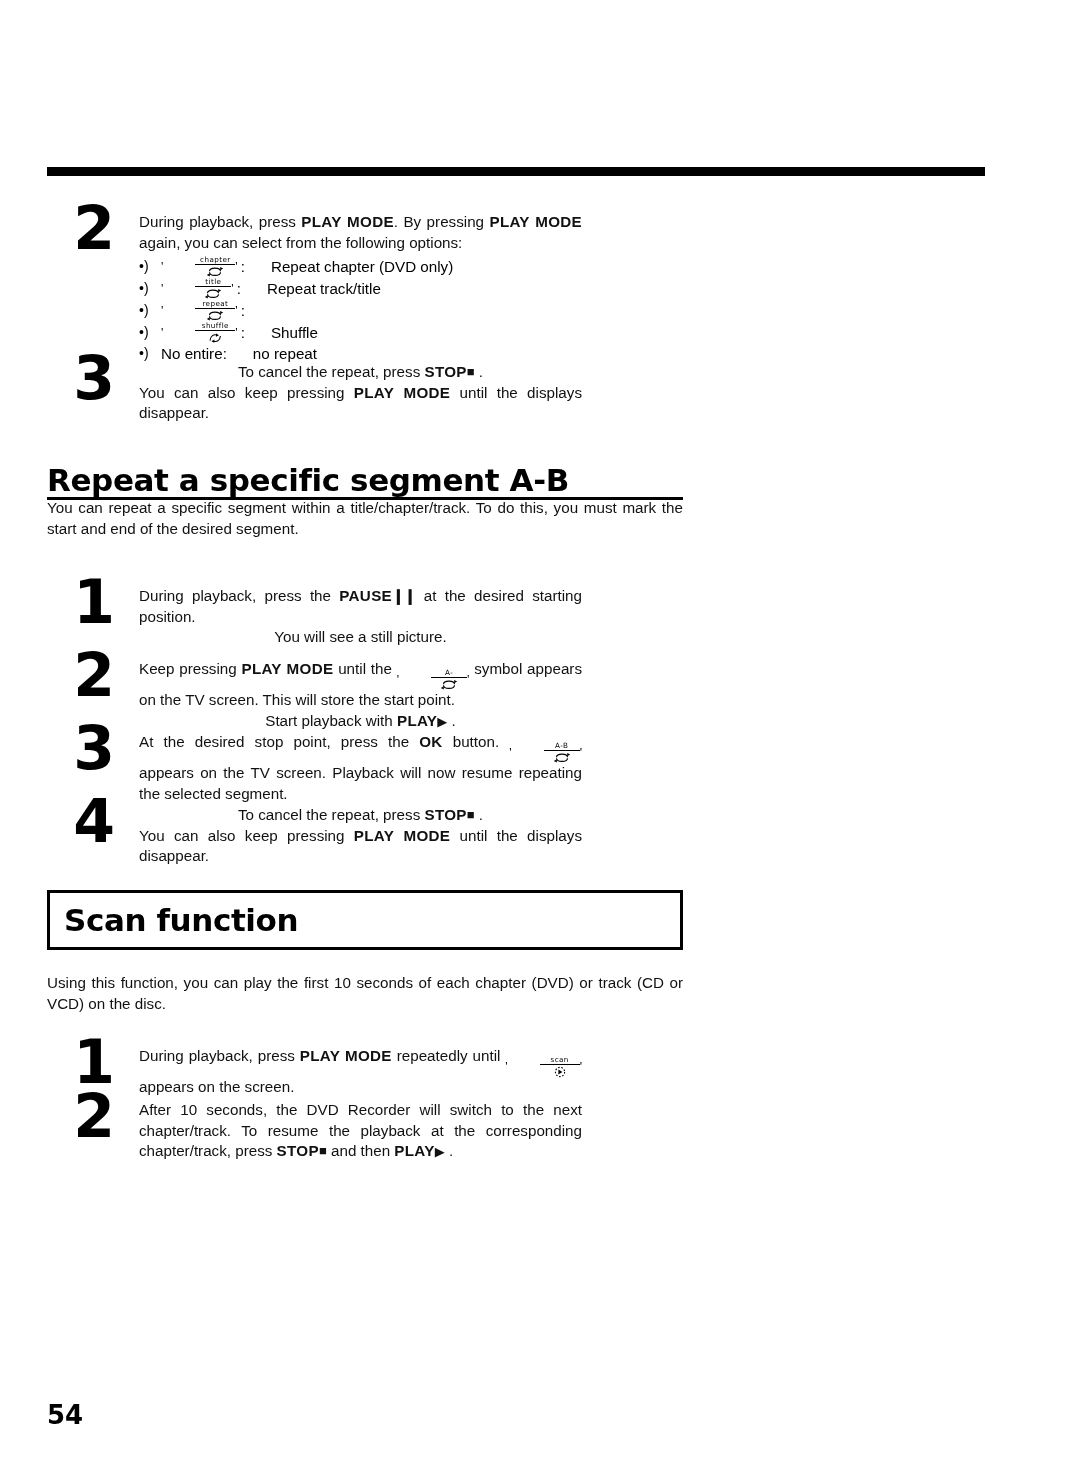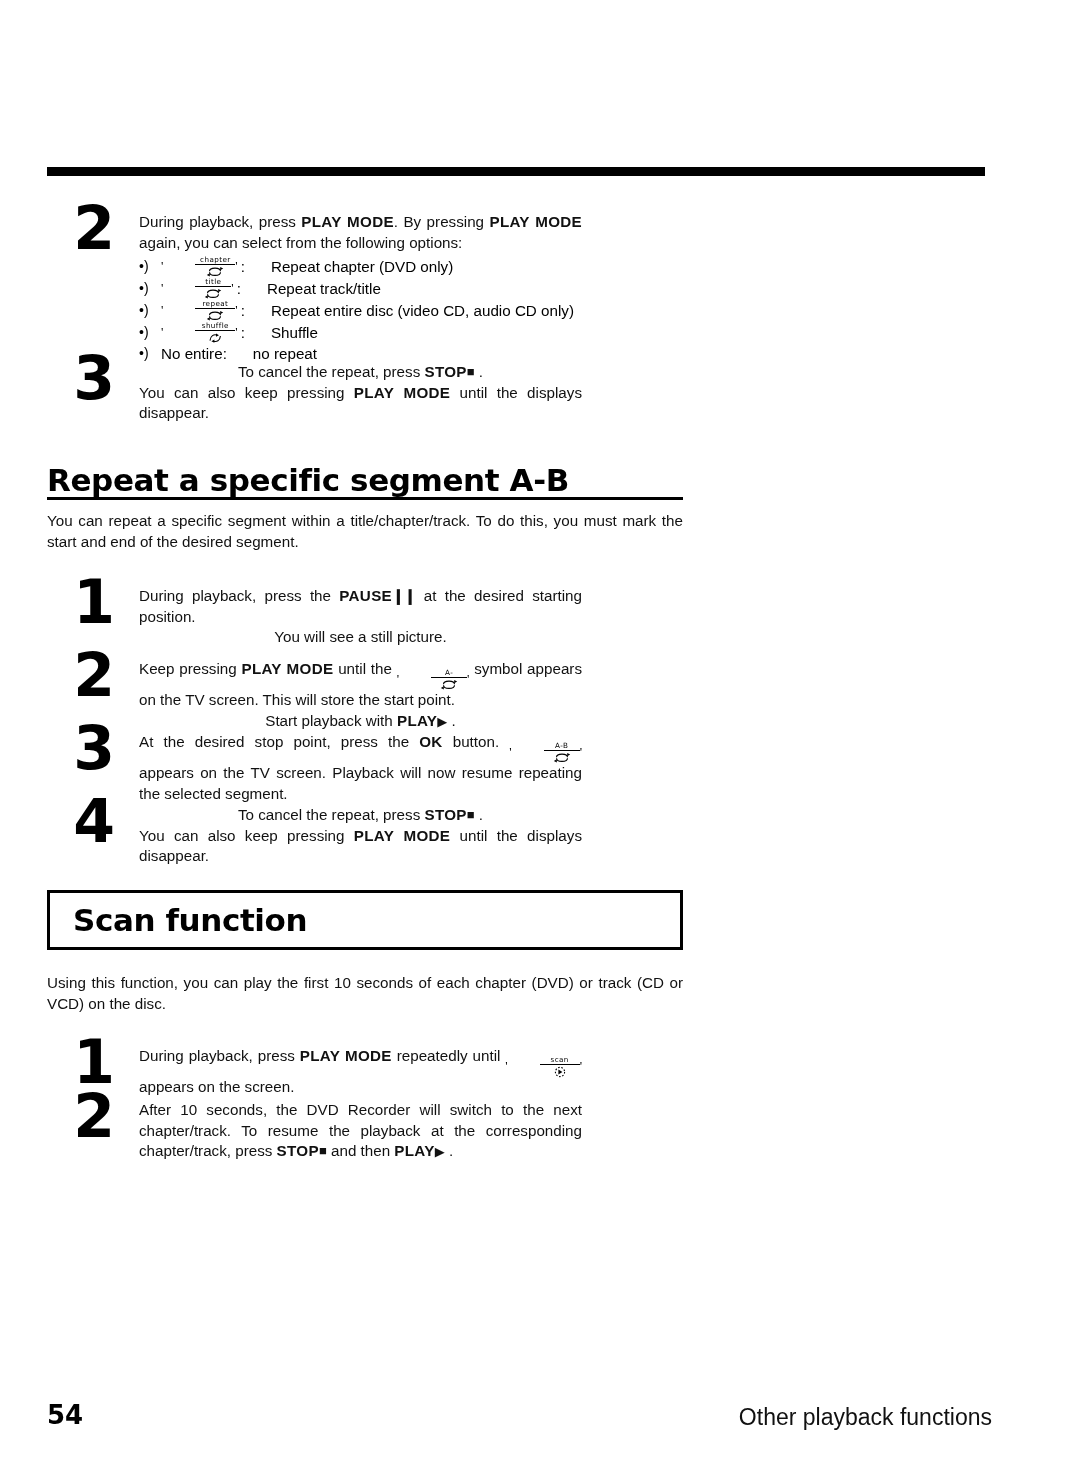--- a/index.html
+++ b/index.html
@@ -166,21 +166,21 @@
     border: 3px solid #000;
     box-sizing: border-box;
     display: flex;
     align-items: center;
   }
   .box-head .box-title {
     font-family: "DejaVu Sans", sans-serif;
     font-weight: bold;
     font-size: 31px;
     letter-spacing: -0.4px;
-    padding-left: 23px;
+    padding-left: 14px;
     color: #000;
   }
 
   
   .pg-num {
     position: absolute;
     left: 47px;
     top: 1400px;
     font-family: "DejaVu Sans", sans-serif;
     font-weight: bold;
@@ -273,21 +273,20 @@
               </g>
                     <g fill="#000">
                 <path d="M18.2 1.0 L21.2 2.6 L18.2 4.2 Z"></path>
                 <path d="M7.8 7.3 L4.8 8.9 L7.8 10.5 Z"></path>
               </g>
                   </svg>
             </span></span><span class="tick">'</span>
           </span>
         </span>
         <span class="opt-colon">:</span>
-        <span class="opt-text">Repeat entire disc (video CD, audio CD only)</span>
       </div>
 
       <div class="opt-row">
         <span class="opt-bul">•)</span>
         <span class="opt-sym">
           <span class="osd mid">
             <span class="tick">'</span><span class="plate"><span class="lbl">shuffle</span><span class="arc">
               <svg width="26" height="12" viewBox="0 0 26 12">
                     <g fill="none" stroke="#000" stroke-width="1.1">
                 <path d="M8.0 8.6 C8.4 3.6 12.0 2.2 14.6 3.0"></path>
@@ -325,21 +324,21 @@
         <span>You can also keep pressing</span>
         <b class="kbd">PLAY MODE</b>
         <span>until the displays disappear.</span>
       </div>
     </div>
   </div>
 
   <div class="sec-head" style="left:47px; top:462px;">Repeat a specific segment A-B</div>
   <div class="sec-head-rule" style="left:47px; top:497px; width:636px;"></div>
 
-  <div class="para" style="position:absolute; left:47px; top:511px; width:636px;">
+  <div class="para" style="position:absolute; left:47px; top:498px; width:636px;">
     <span>You can repeat a specific segment within a title/chapter/track. To do this, you must mark the start and end of the desired segment.</span>
   </div>
 
   <div class="step" style="left:47px; top:586px; width:640px;">
     <div class="step-num">1</div>
     <div class="step-body">
       <div class="para" style="width:443px;">
         <span>During playback, press the</span>
         <b class="kbd">PAUSE</b><span class="glyph-pause">❙❙</span>
         <span>at the desired starting position.</span>
@@ -456,15 +455,14 @@
         <span>After 10 seconds, the DVD Recorder will switch to the next chapter/track. To resume the playback at the corresponding chapter/track, press</span>
         <b class="kbd">STOP</b><span class="glyph-stop">■</span>
         <span>and then</span>
         <b class="kbd">PLAY</b><span class="glyph-play">▶</span>
         <span>.</span>
       </div>
     </div>
   </div>
 
   <div class="pg-num">54</div>
-  <div class="footer-title">Other playback functions</div>
 
 </div>
 
 </body></html>

